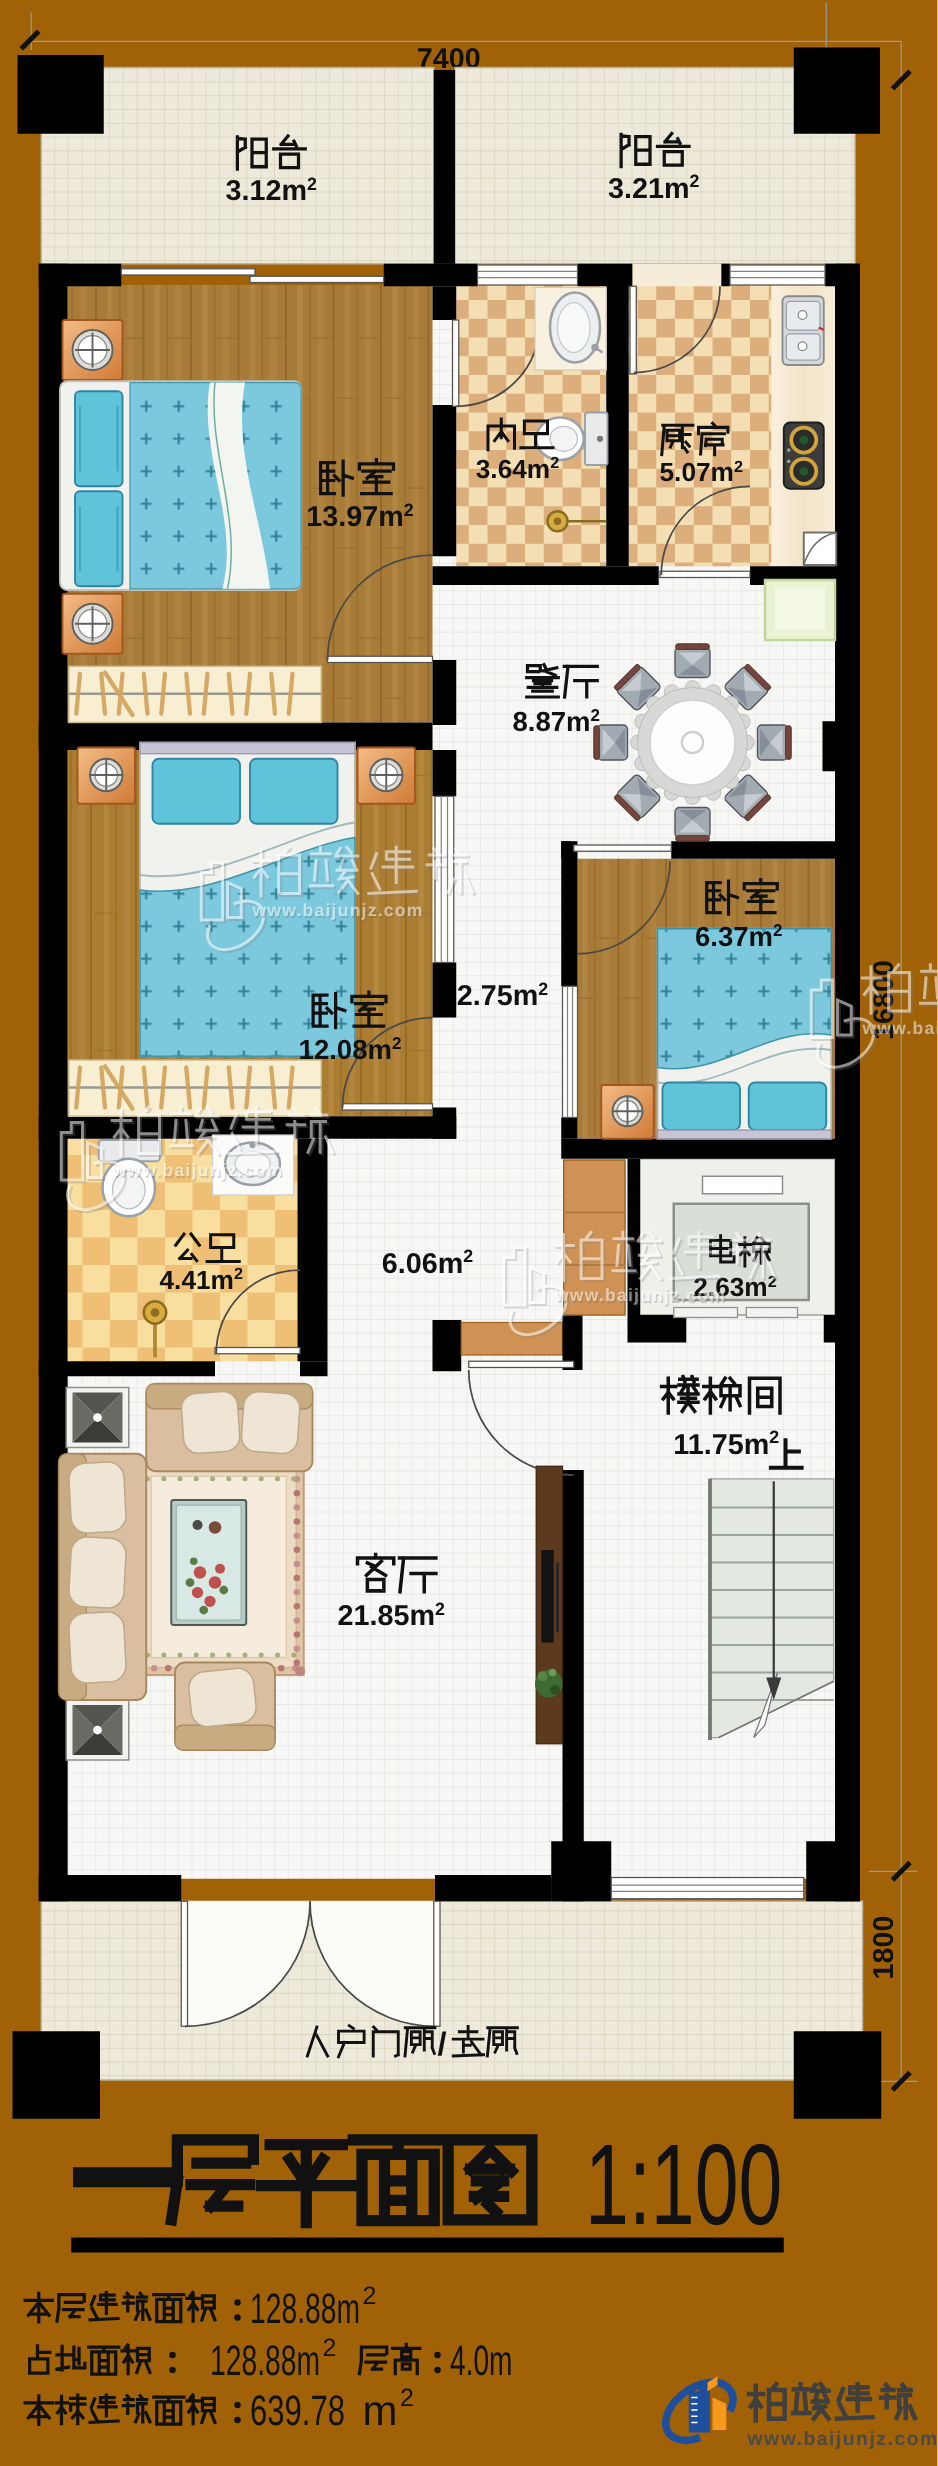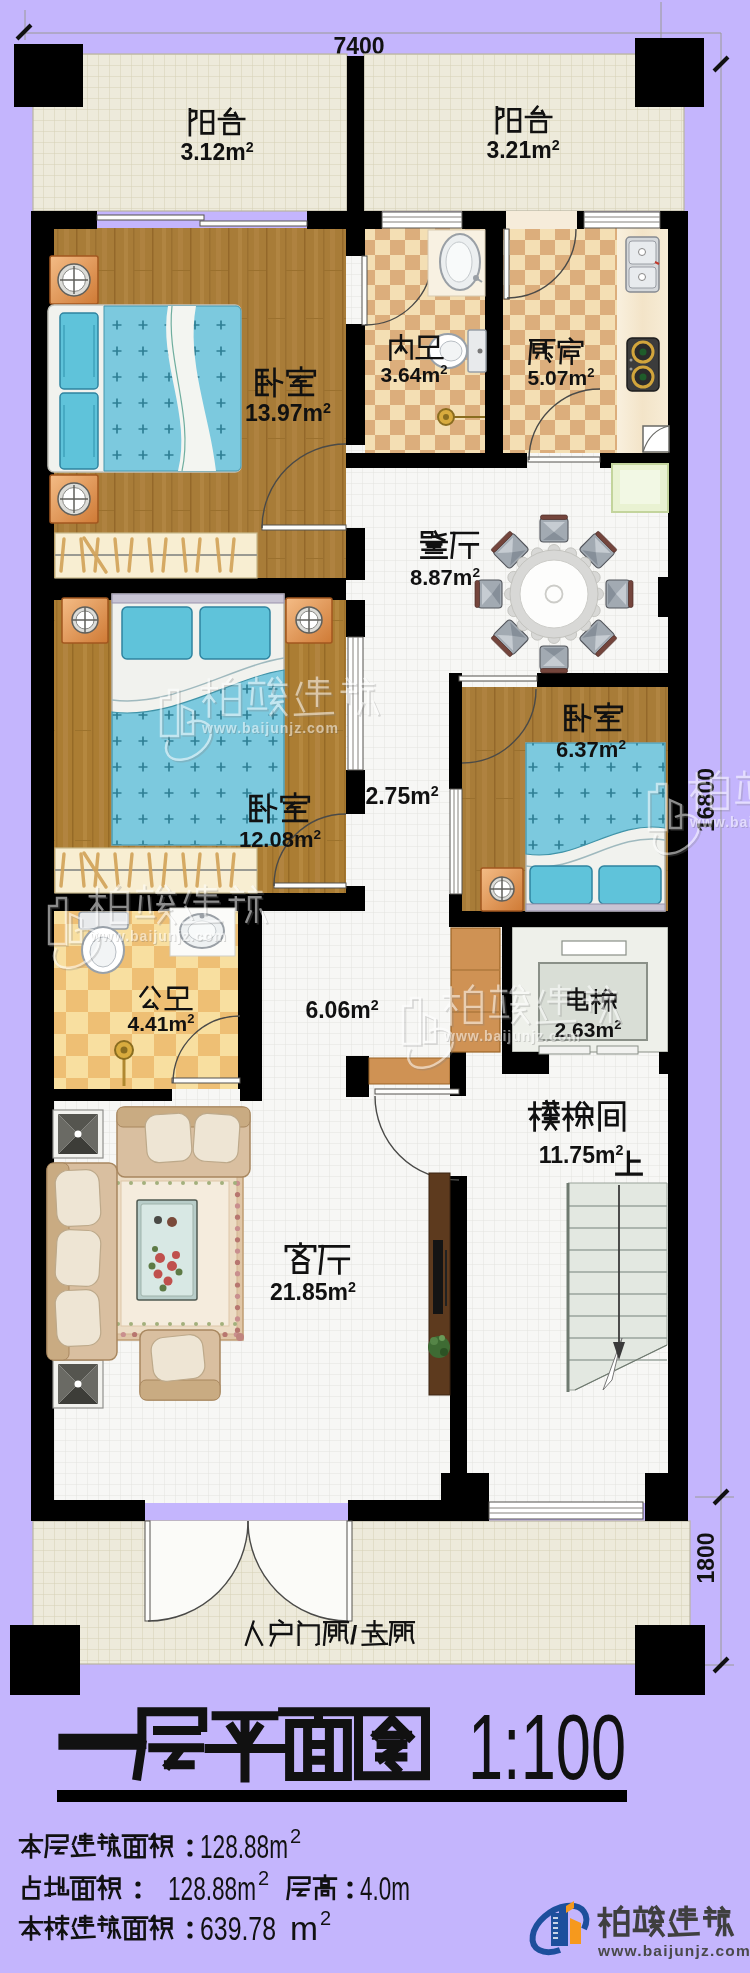--- a/index.html
+++ b/index.html
@@ -1,14 +1,14 @@
 <!DOCTYPE html>
 <html><head><meta charset="utf-8"><title>plan</title><style>
 html,body{margin:0;padding:0;background:#fff}
-#plan{position:relative;width:750px;height:1973px;background:#c4b5fd;overflow:hidden}
+#plan{position:relative;width:750px;height:1973px;background:#a16207;overflow:hidden}
 </style></head><body>
 <div id="plan">
 <svg width="750" height="1973" viewBox="0 0 750 1973">
 <defs>
 <pattern id="gbeige" width="11" height="11" patternUnits="userSpaceOnUse">
  <rect width="11" height="11" fill="#edeadb"></rect>
  <path d="M11 0V11M0 11H11" stroke="#d6d1b6" stroke-width="1" fill="none"></path>
 </pattern>
 <pattern id="gwhite" width="11" height="11" patternUnits="userSpaceOnUse">
  <rect width="11" height="11" fill="#f7f7f5"></rect>

